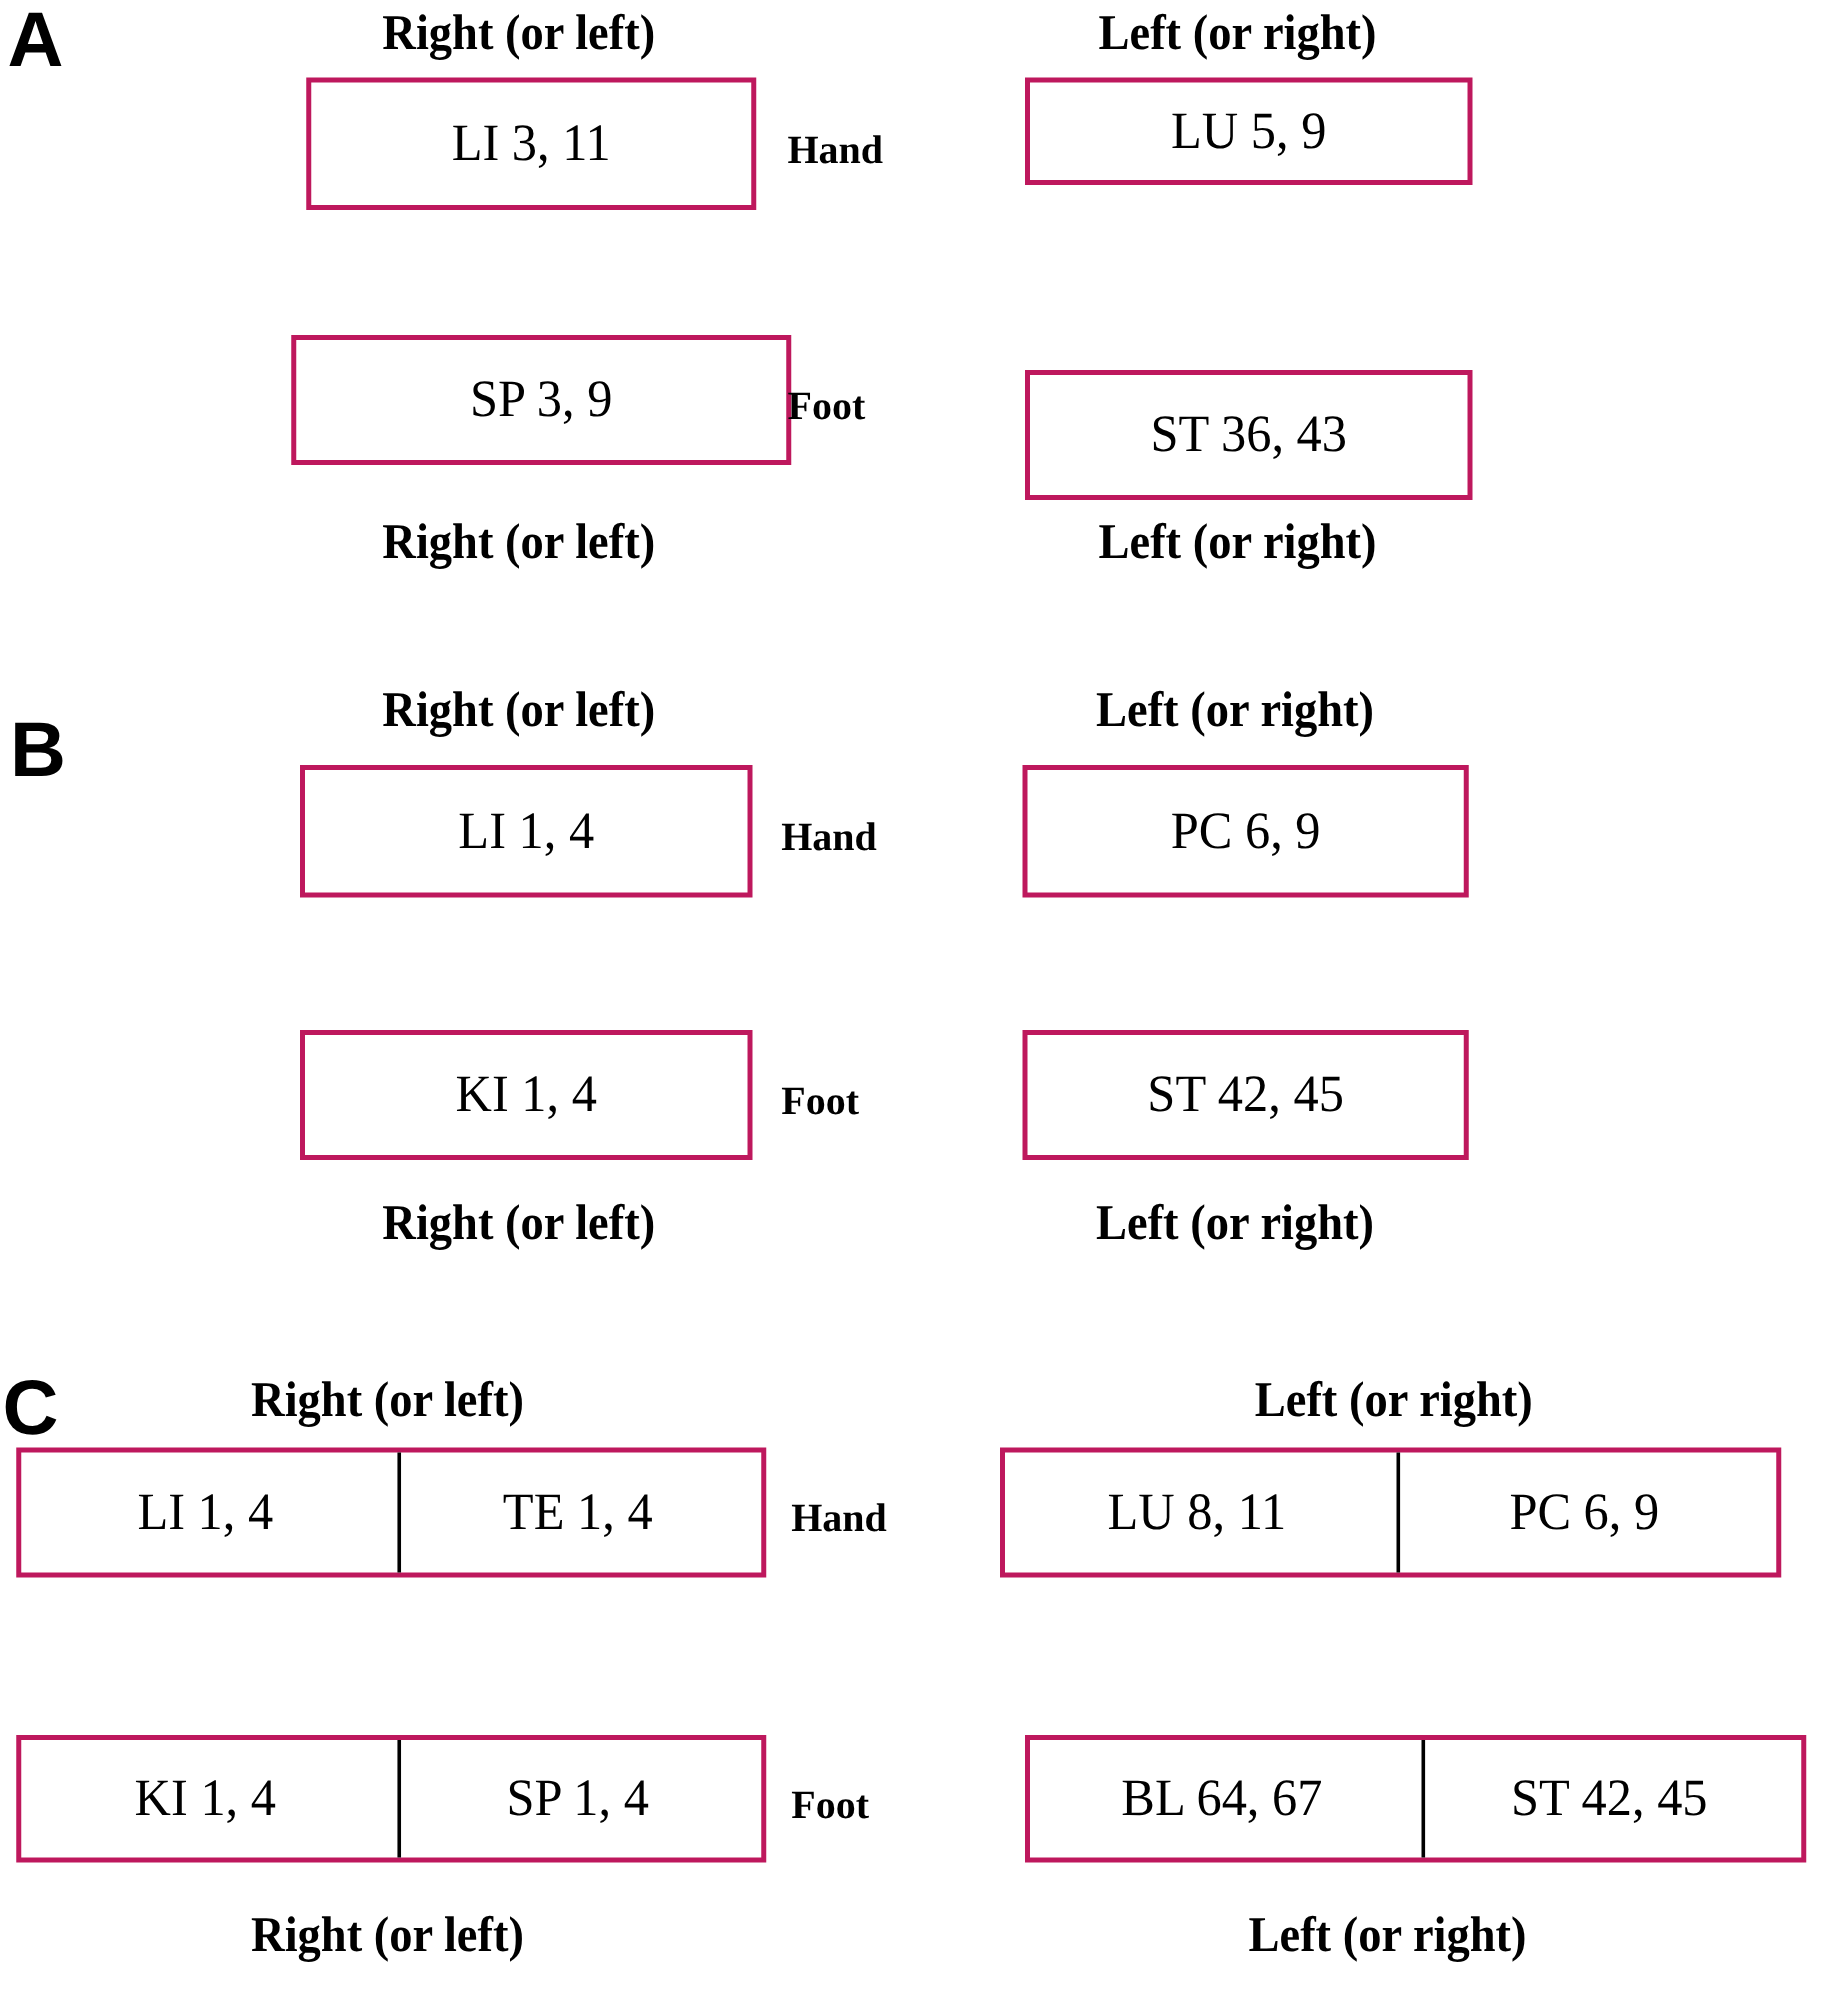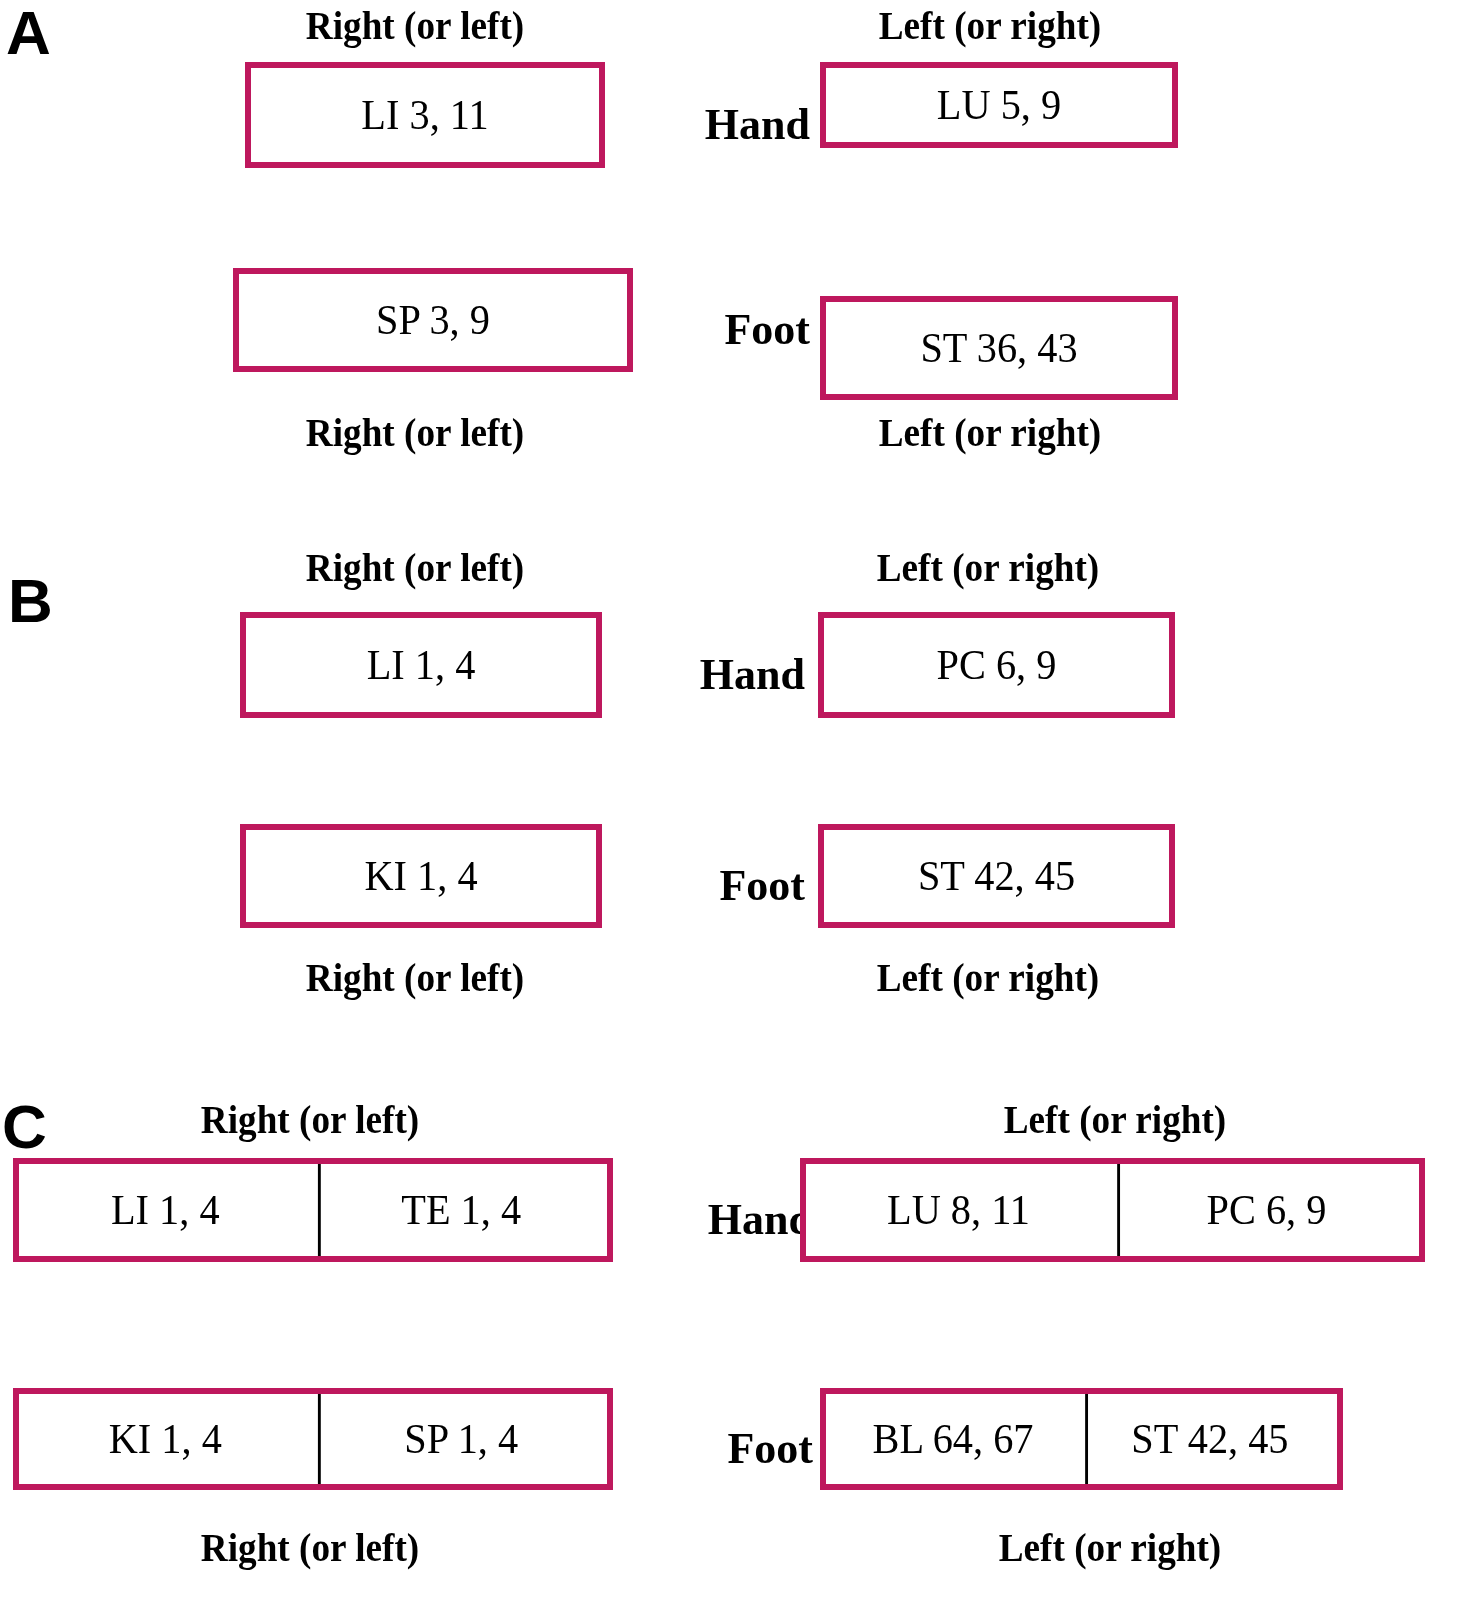--- a/index.html
+++ b/index.html
@@ -37,30 +37,30 @@
     white-space: nowrap;
     text-align: center;
     transform: scaleX(0.93);
     transform-origin: center center;
   }
 
   
   .center-label {
     font-family: "Liberation Serif", "DejaVu Serif", serif;
     font-weight: bold;
-    font-size: 44px;
+    font-size: 32px;
     line-height: 1;
     white-space: nowrap;
-    text-align: right;
+    text-align: left;
   }
 
   
   .pt-box {
     box-sizing: border-box;
-    border: 6px solid #be185d;
+    border: 4px solid #be185d;
     background: #fff;
     display: flex;
     flex-direction: row;
     align-items: stretch;
   }
   .pt-cell {
     flex: 1 1 0;
     display: flex;
     align-items: center;
     justify-content: center;
@@ -156,20 +156,20 @@
   <div class="pt-cell">PC 6, 9</div>
 </div>
 
 <div class="abs pt-box" style="left:13px; top:1388px; width:600px; height:102px;">
   <div class="pt-cell">KI 1, 4</div>
   <div class="pt-cell">SP 1, 4</div>
 </div>
 
 <div class="abs center-label" style="left:633px; top:1427px; width:180px;">Foot</div>
 
-<div class="abs pt-box" style="left:820px; top:1388px; width:523px; height:102px;">
+<div class="abs pt-box" style="left:820px; top:1388px; width:625px; height:102px;">
   <div class="pt-cell">BL 64, 67</div>
   <div class="pt-cell">ST 42, 45</div>
 </div>
 
 <div class="abs side-label" style="left:120px; top:1528px; width:380px;">Right (or left)</div>
 
 <div class="abs side-label" style="left:920px; top:1528px; width:380px;">Left (or right)</div>
 
 </body></html>

